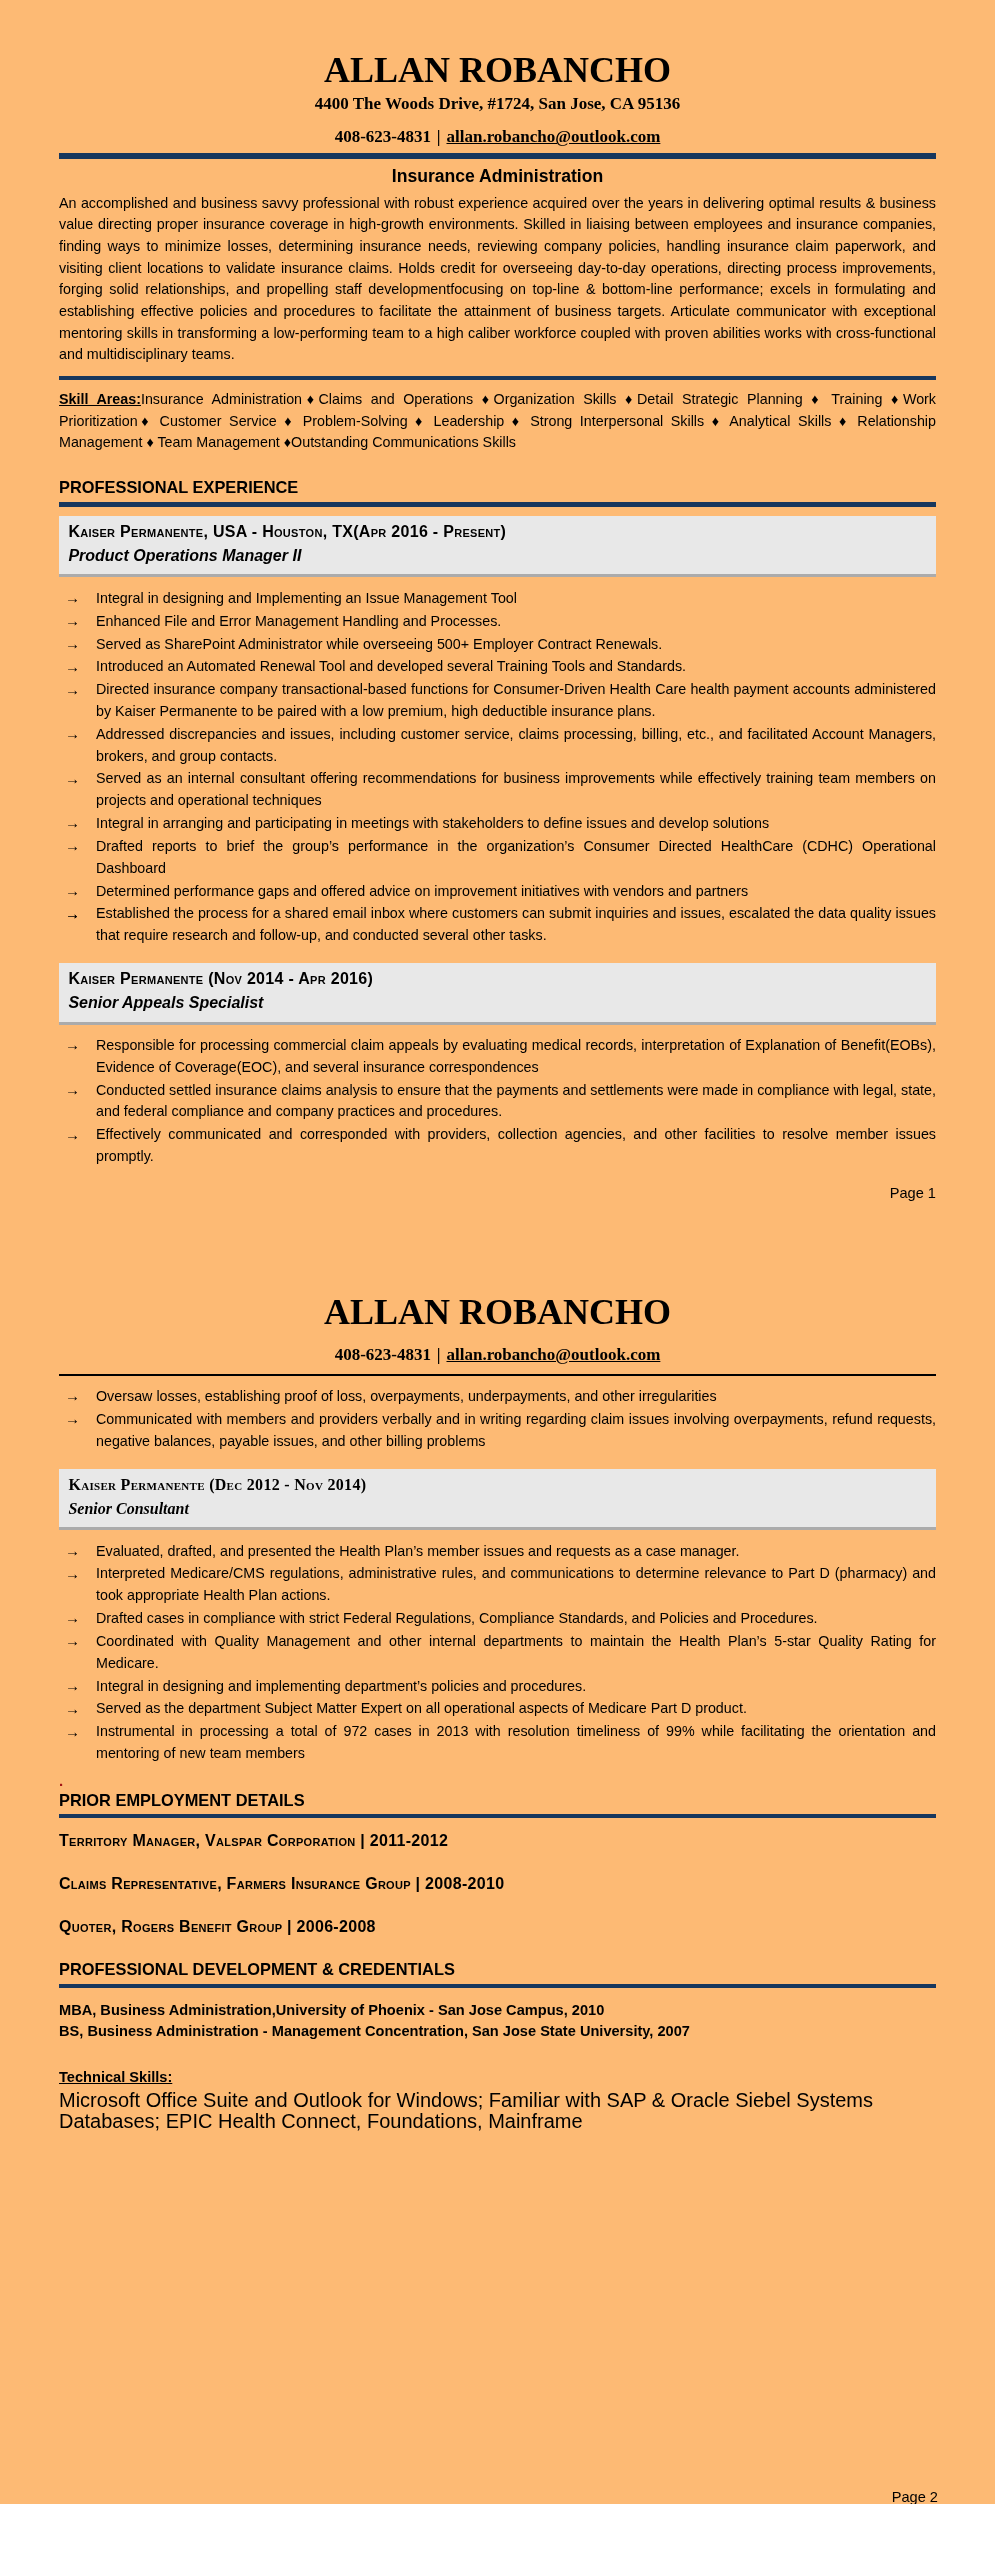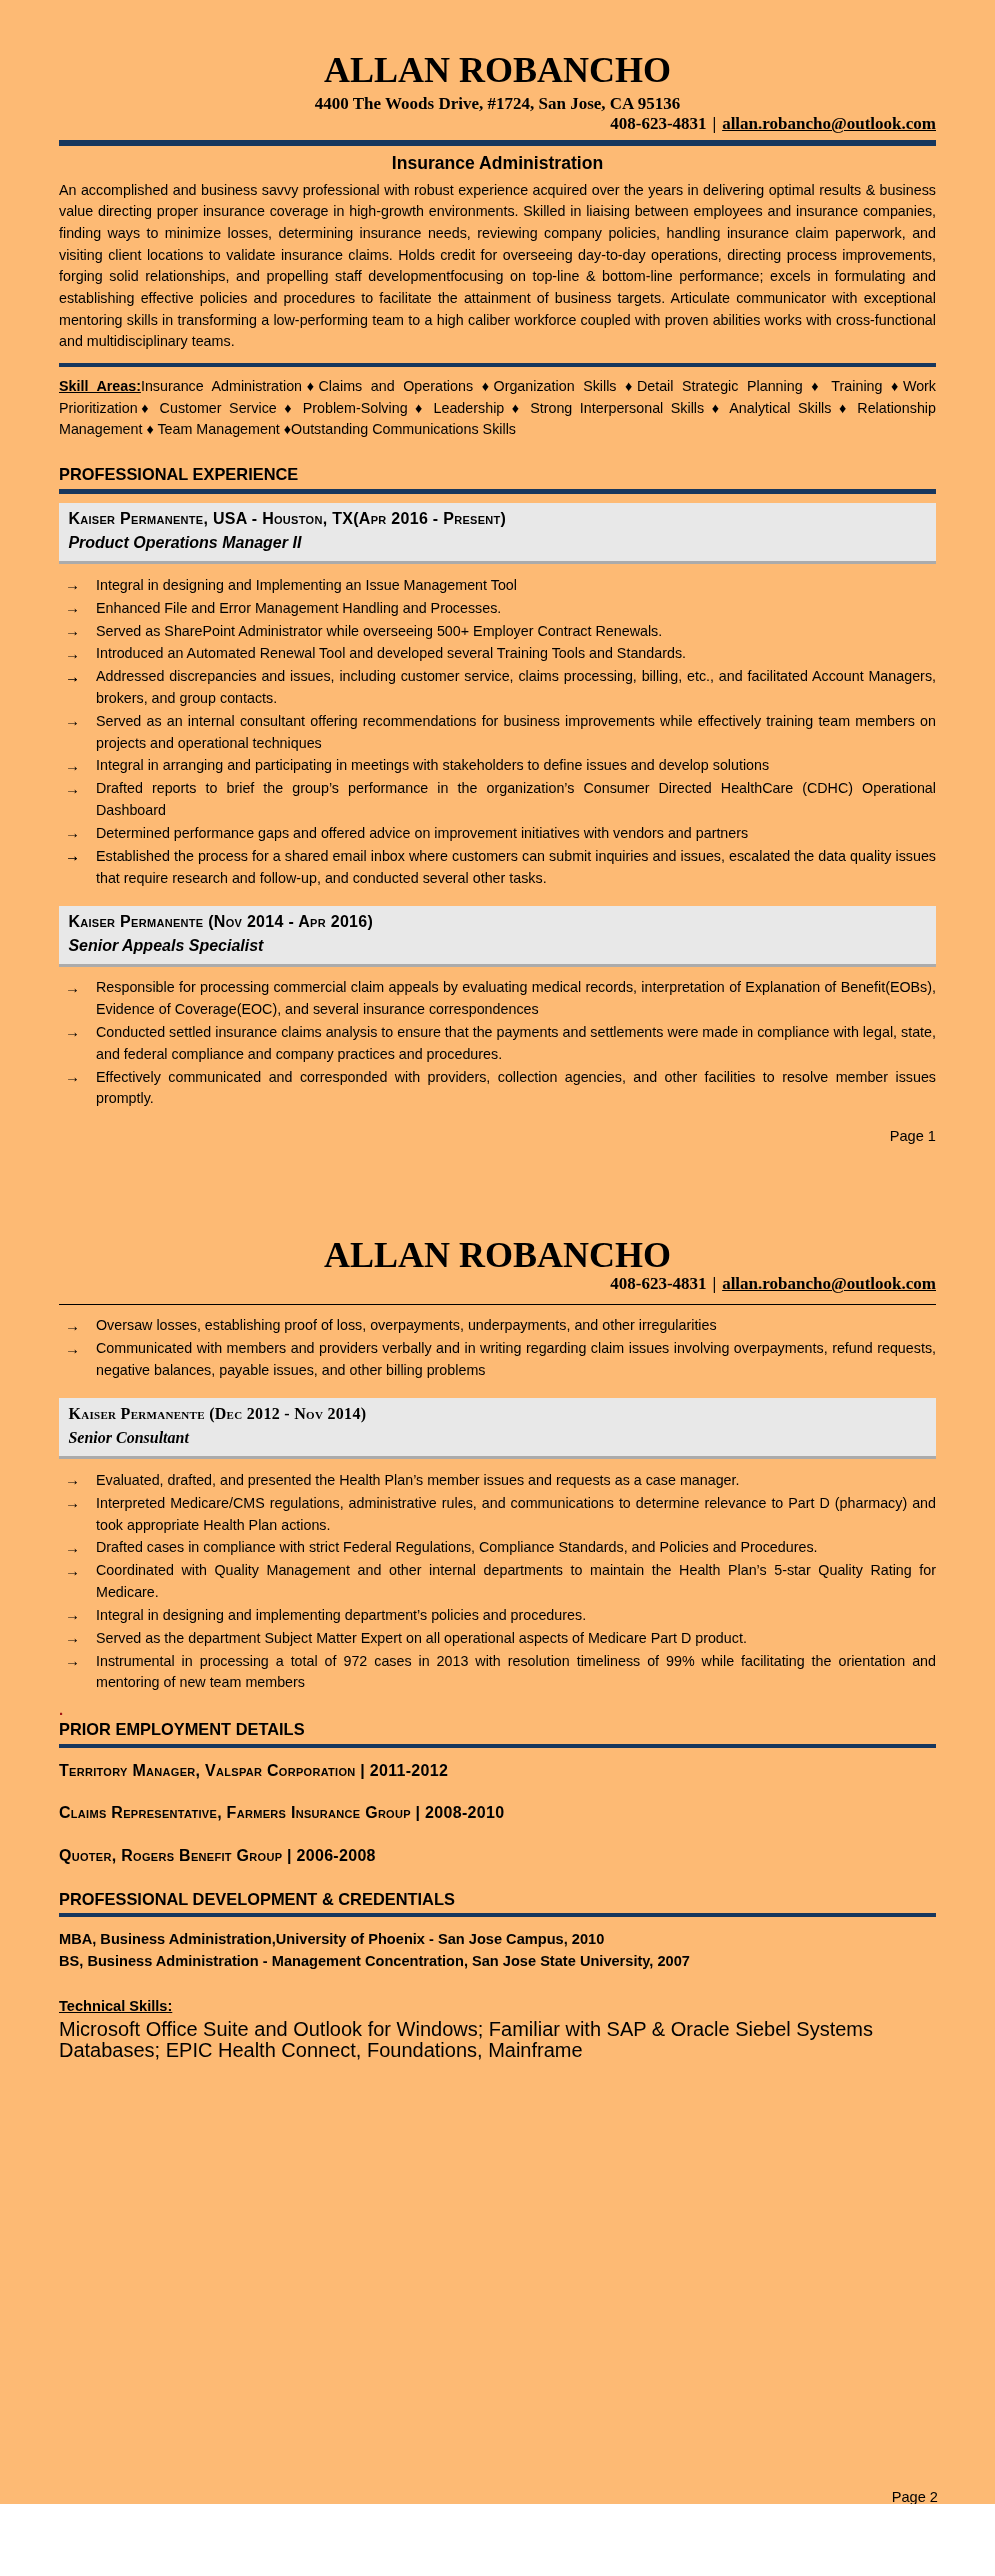--- a/index.html
+++ b/index.html
@@ -14,21 +14,21 @@
     font-family:"Liberation Serif", serif;font-weight:bold;font-size:36px;
     text-align:center;letter-spacing:0px;line-height:1.05;
   }
   .p1-name{padding-top:52px;}
   .res-address{
     font-family:"Liberation Serif", serif;font-weight:bold;font-size:17px;
     text-align:center;margin-top:4.7px;
   }
   .res-contact{
     font-family:"Liberation Serif", serif;font-weight:bold;font-size:17px;
-    text-align:right;margin-top:0;
+    text-align:center;margin-top:13px;
   }
   .res-contact .sep{margin:0 5.9px;}
   .email{text-decoration:underline;}
 
   .rule-navy{height:5.3px;background:#17375D;margin-top:5.9px;}
   .rule-navy.thin{height:4.1px;}
   .rule-black{height:1.2px;background:#000000;margin-top:9.4px;}
 
   .doc-title{font-size:17.6px;font-weight:bold;text-align:center;margin-top:7px;}
 
@@ -116,20 +116,21 @@
         <li>
         <span class="arrow">→</span>
         <span>Served as SharePoint Administrator while overseeing 500+ Employer Contract Renewals.</span>
       </li>
         <li>
         <span class="arrow">→</span>
         <span>Introduced an Automated Renewal Tool and developed several Training Tools and Standards.</span>
       </li>
         <li>
         <span class="arrow">→</span>
+        <span>Directed insurance company transactional-based functions for Consumer-Driven Health Care health payment accounts administered by Kaiser Permanente to be paired with a low premium, high deductible insurance plans.</span>
       </li>
         <li>
         <span class="arrow">→</span>
         <span>Addressed discrepancies and issues, including customer service, claims processing, billing, etc., and facilitated Account Managers, brokers, and group contacts.</span>
       </li>
         <li>
         <span class="arrow">→</span>
         <span>Served as an internal consultant offering recommendations for business improvements while effectively training team members on projects and operational techniques</span>
       </li>
         <li>

